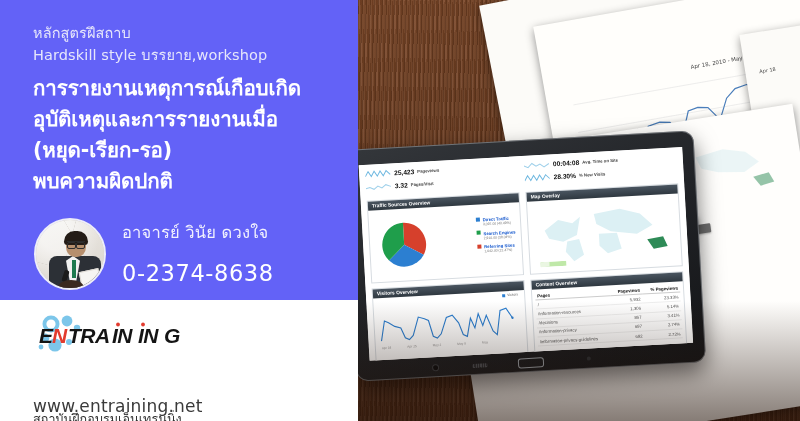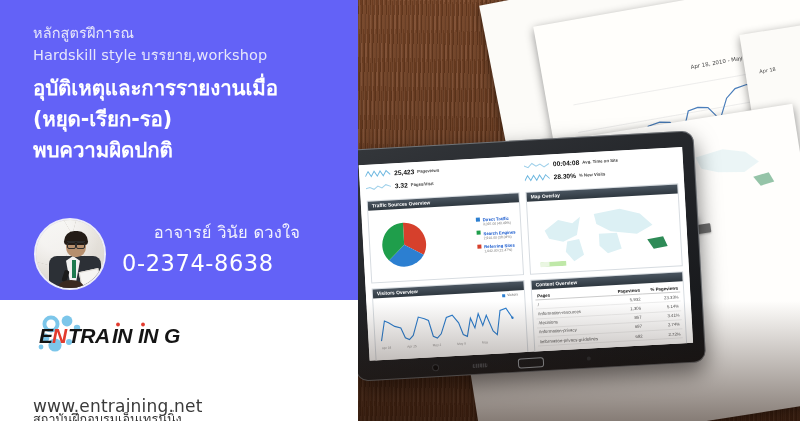--- a/index.html
+++ b/index.html
@@ -42,22 +42,22 @@
   .avatar .torso { position:absolute; left:13px; top:36px; width:52px; height:40px; background:#2c3036; border-radius:8px 8px 0 0; }
   .avatar .shirt { position:absolute; left:30px; top:36px; width:14px; height:26px; background:#f2f2f2;
       clip-path:polygon(50% 0,100% 18%,72% 100%,28% 100%,0 18%); }
   .avatar .tie { position:absolute; left:35.5px; top:40px; width:4px; height:18px; background:#1d7a4f; }
   .avatar .paper { position:absolute; left:44px; top:50px; width:20px; height:15px; background:#f6f5f2;
       transform:rotate(-12deg); border:1px solid #ddd9d2; }
   .avatar .mic { position:absolute; left:27px; top:50px; width:5px; height:12px; background:#1b1b1b; border-radius:2px; transform:rotate(18deg); }
   .avatar .head2 { position:absolute; left:22px; top:60px; width:26px; height:16px; border-radius:50% 50% 0 0; background:#3a2a20; }
 
   .speaker-meta { position:absolute; left:88px; top:3px; width:210px; }
-  .speaker-name { color:#F2F2FD; font-size:16.5px; line-height:24px; letter-spacing:.2px;text-align:center; }
-  .speaker-phone { color:#ffffff; font-size:22.5px; line-height:32px; letter-spacing:.6px; margin-top:2px; }
+  .speaker-name { color:#F2F2FD; font-size:16.5px; line-height:24px; letter-spacing:.2px; }
+  .speaker-phone { color:#ffffff; font-size:22.5px; line-height:32px; letter-spacing:.6px; margin-top:12px; }
 
   
   .brand { position:absolute; left:33px; top:312px; width:300px; }
   .logo-wrap { position:relative; width:160px; height:46px; }
   .logo-svg { position:absolute; left:0; top:0; }
   .brand-th { position:absolute; left:33px; top:369px; color:#2f2f2f; font-size:12.5px; letter-spacing:.1px;margin-top:40px; }
   .brand-url { position:absolute; left:33px; top:396px; color:#3a3a3a; font-size:17px; letter-spacing:.2px; }
 
   
   .photo { position:absolute; left:358px; top:0; width:442px; height:421px; overflow:hidden;
@@ -140,25 +140,26 @@
 </style>
 </head>
 <body>
 
 <div id="root">
 
   <div class="left-panel">
     <div class="purple-block"></div>
 
     <div class="course-kicker">
-      <span class="k1">หลักสูตรฝึการณ</span>
+      <span class="k1">หลักสูตรฝึสถาบ</span>
       <span class="k2">Hardskill  style  บรรยาย,workshop</span>
     </div>
 
     <div class="course-title">
+      <span>การรายงานเหตุการณ์เกือบเกิด</span>
       <span>อุบัติเหตุและการรายงานเมื่อ</span>
       <span>(หยุด-เรียก-รอ)</span>
       <span>พบความผิดปกติ</span>
     </div>
 
     <div class="speaker-row">
       <div class="avatar">
         <div class="ph-bg"></div>
         <div class="wall-lines"></div>
         <div class="torso"></div>

